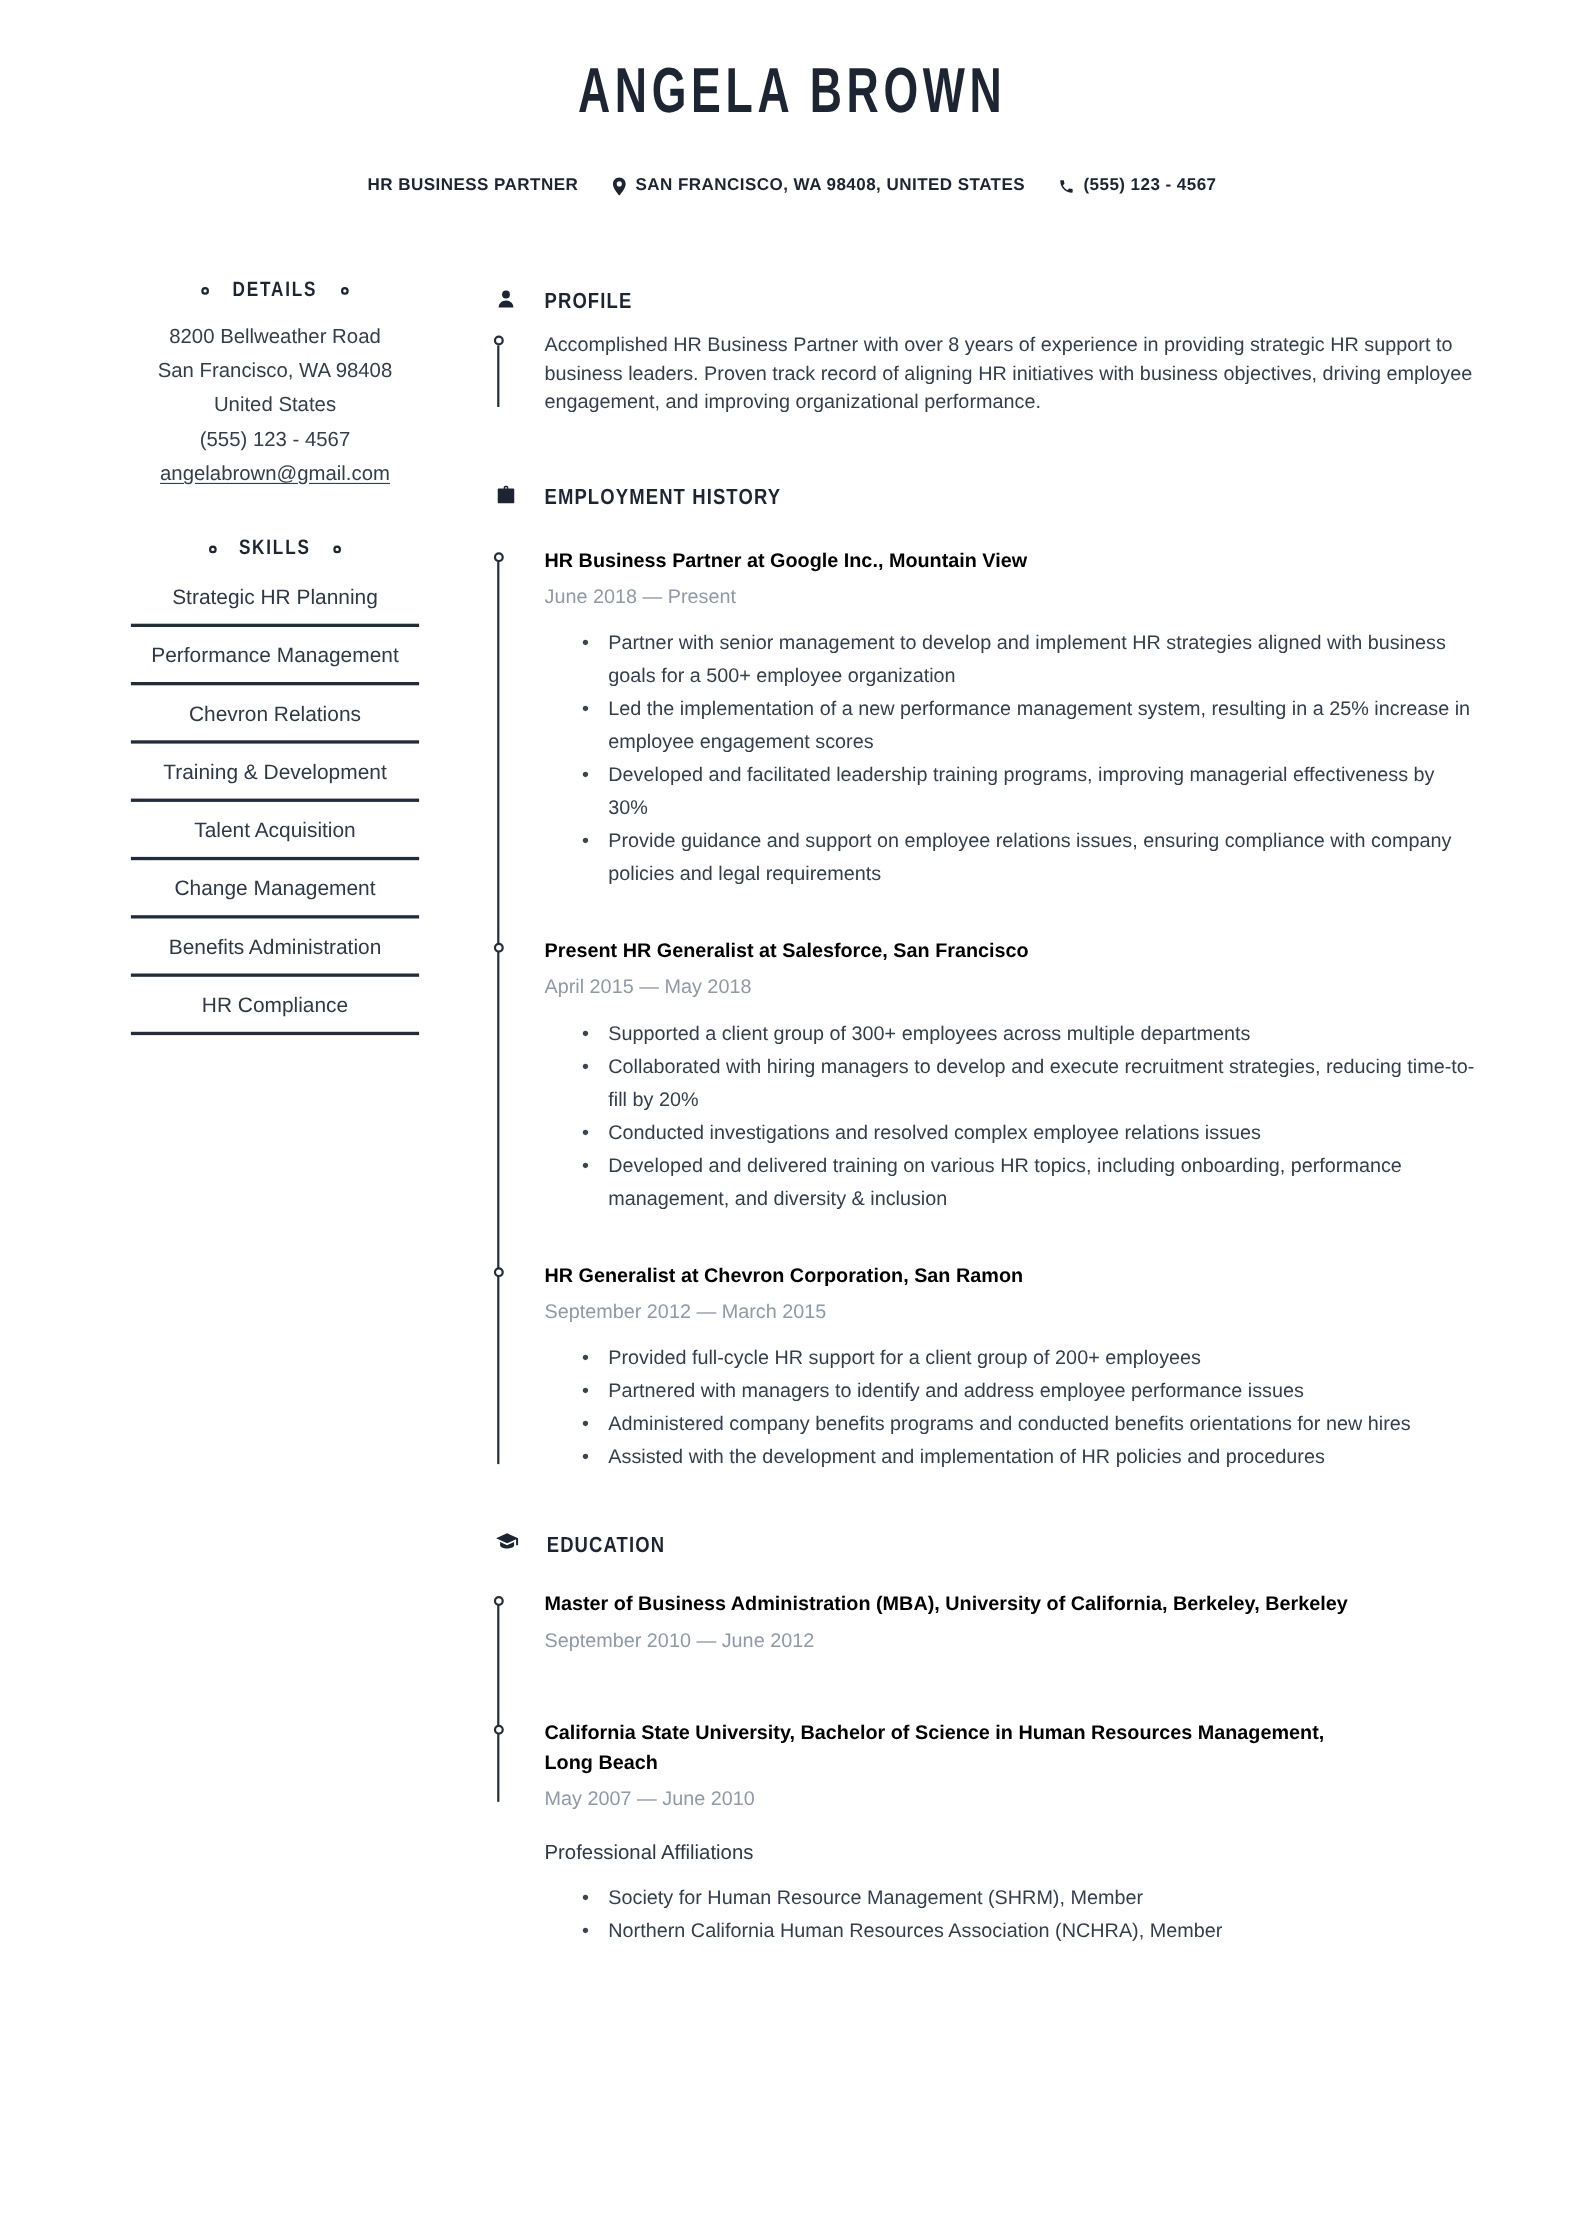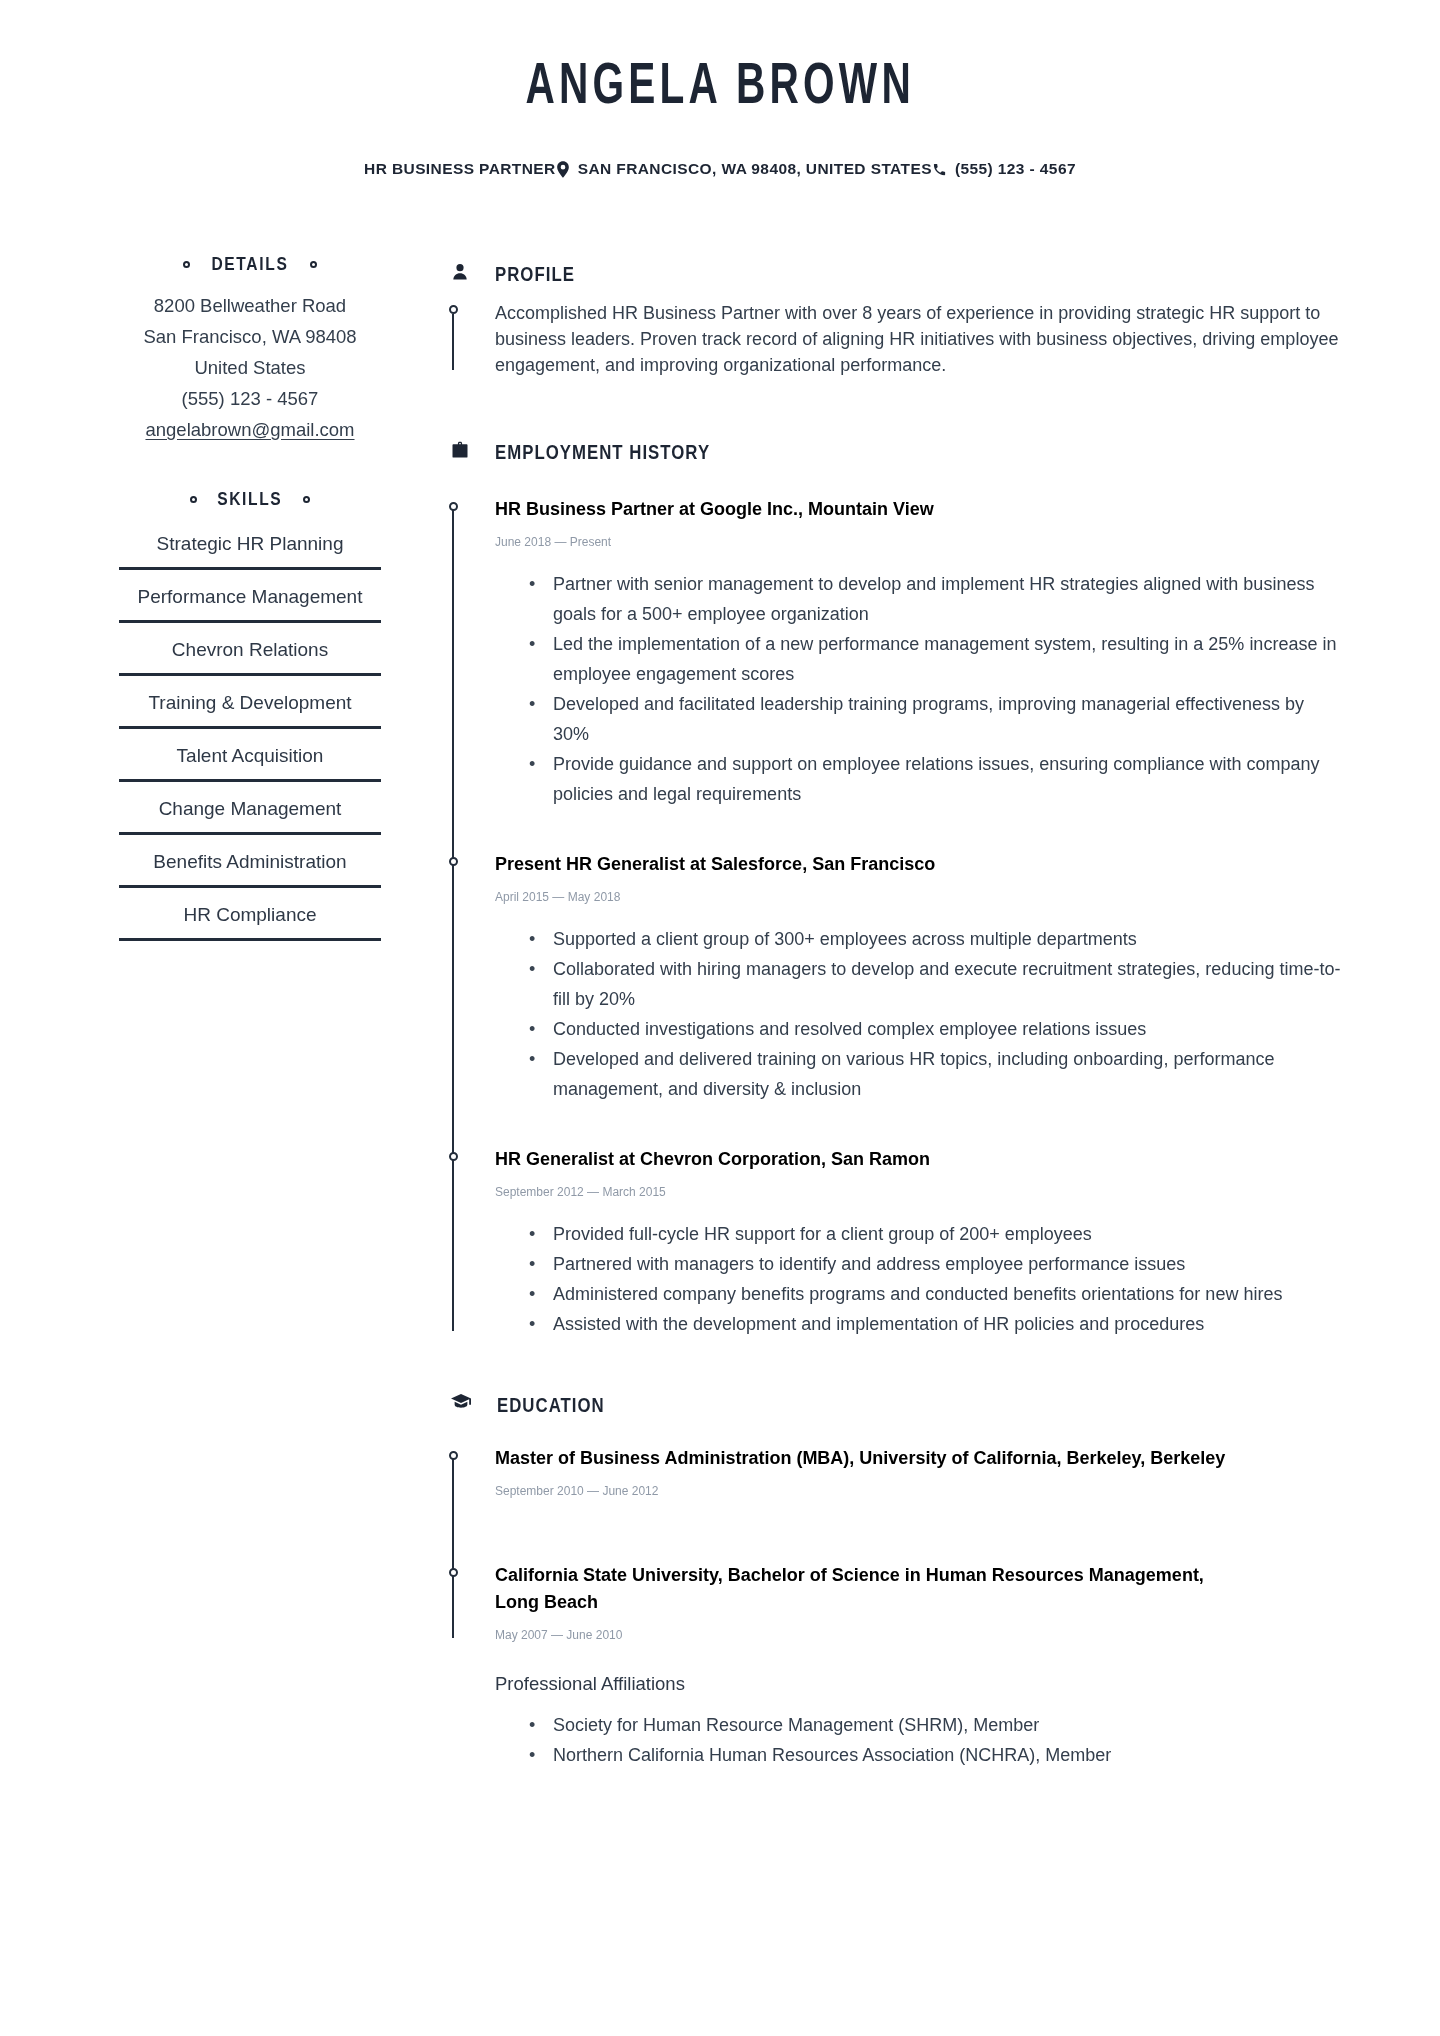--- a/index.html
+++ b/index.html
@@ -4,21 +4,21 @@
 <style>
   * { margin:0; padding:0; box-sizing:border-box; }
   html,body { background:#ffffff; }
   body { font-family:"Liberation Sans","DejaVu Sans",sans-serif; color:var(--body,#333e4c); }
   .page { position:relative; width:1440px; height:2036px; margin:0 auto; background:#fff; overflow:hidden; }
 
   
   .header { position:absolute; top:0; left:0; width:100%; text-align:center; }
   .name { margin-top:52px; font-size:58px; line-height:62px; font-weight:700; color:var(--ink,#1d2533); }
   .name .cond-c { display:inline-block; transform:scaleX(.70); transform-origin:center; letter-spacing:6px; white-space:nowrap; }
-  .subline { margin-top:46px; display:flex; justify-content:center; align-items:flex-end; 
+  .subline { margin-top:46px; display:flex; justify-content:center; align-items:flex-end; gap:30px;
              font-size:15.5px; font-weight:700; letter-spacing:.4px; color:var(--ink,#1d2533); }
   .subitem { display:inline-flex; align-items:center; gap:8px; }
   .subitem svg { display:block; }
 
   
   .left { position:absolute; left:104px; top:252px; width:292px; text-align:center; }
   .side-head { display:flex; justify-content:center; align-items:center; gap:13px;
                font-size:19px; font-weight:700; color:var(--ink,#1d2533); height:24px; }
   .side-head .cond { display:inline-block; transform:scaleX(.82); transform-origin:center; letter-spacing:2px; white-space:nowrap; }
   .ring { width:7px; height:7px; border:2px solid var(--ink,#1d2533); border-radius:50%; flex:0 0 auto; }
@@ -45,21 +45,21 @@
   .profile-body .dot { left:-3.5px; top:5px; }
   .profile-body p { font-size:18px; line-height:26px; color:var(--body,#333e4c); }
 
   .sec-emp { margin-top:62px; }
   .sec-edu { margin-top:54px; }
   .entries { margin-top:32px; }
   .entry { position:relative; margin-bottom:42px; }
   .entry:last-child { margin-bottom:0; }
   .entry .dot { left:-46.5px; top:6px; }
   .etitle { font-size:18px; line-height:27px; font-weight:700; color:#000000; white-space:pre-line; }
-  .edate { margin-top:8px; font-size:12px; line-height:22px; color:var(--muted,#8f99a7); }
+  .edate { margin-top:8px; font-size:18px; line-height:22px; color:var(--muted,#8f99a7); }
   .blist { list-style:none; margin-top:16px; }
   .blist li { position:relative; padding-left:58px; font-size:18px; line-height:30px; color:var(--body,#333e4c); }
   .blist li::before { content:"•"; position:absolute; left:34px; top:0; color:#3a4552; }
   .edu-entries { margin-top:28px; }
   .edu-entries .entry { margin-bottom:60px; }
   .edu-entries .entry:last-child { margin-bottom:0; }
   .affil-title { margin-top:26px; font-size:18.5px; line-height:24px; color:#2e3846; }
   .affil-list { margin-top:14px; }
 </style>
 </head>

